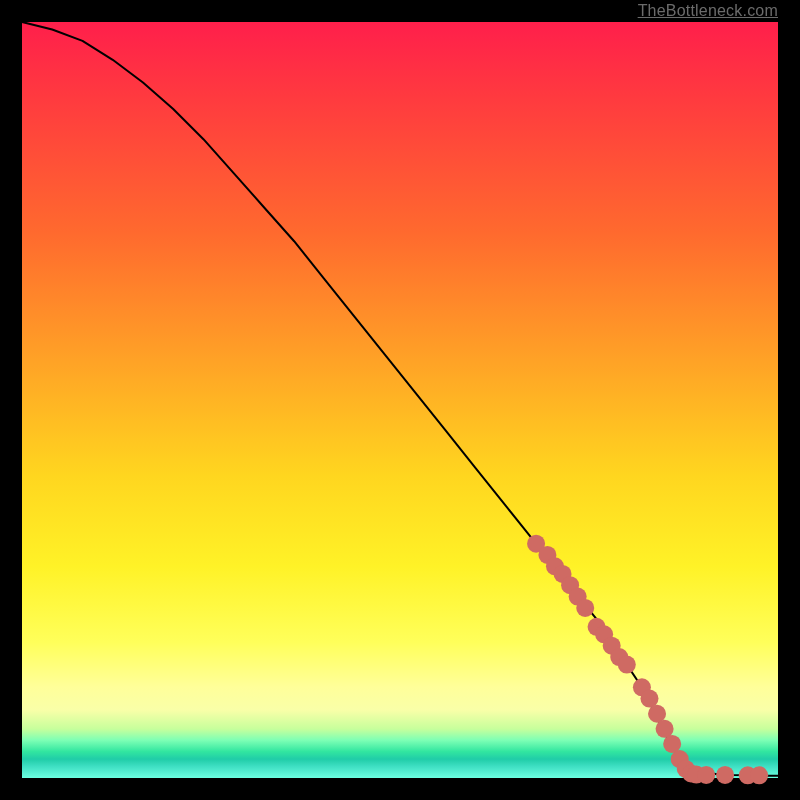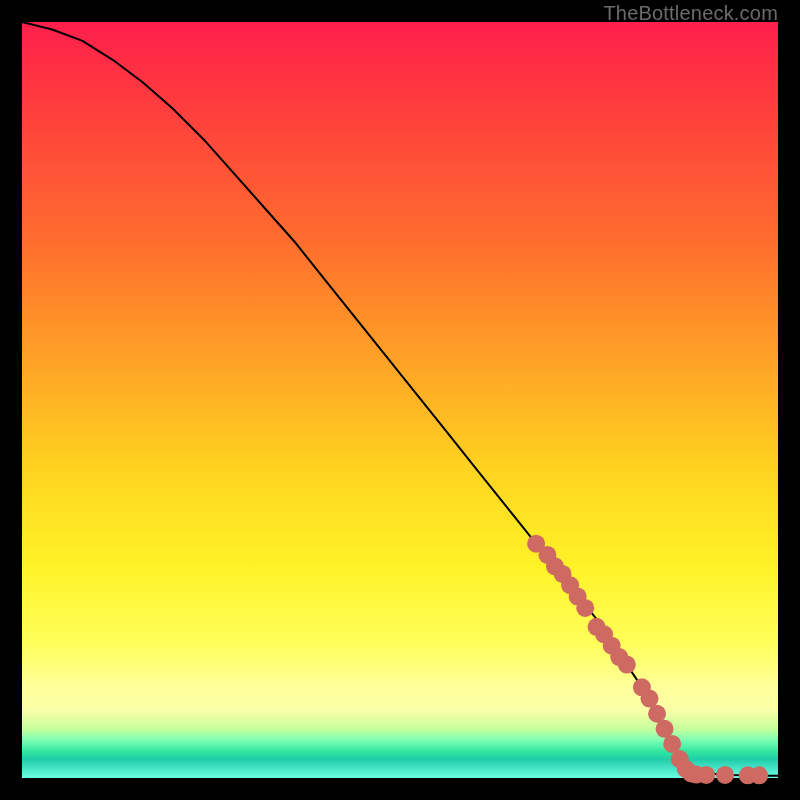--- a/index.html
+++ b/index.html
@@ -43,23 +43,24 @@
       #20cda8 97.5%,
       #40e0c4 98.5%,
       #6cffe0 100%
     );
   }
   .watermark {
     position: absolute;
     top: 2px;
     right: 22px;
     color: #6b6b6b;
-    font-size: 20px;
+    font-size: 16px;
     letter-spacing: 0.2px;
     user-select: none;
+    text-decoration: underline;
   }
   svg.overlay {
     position: absolute;
     left: 0;
     top: 0;
     width: 756px;
     height: 756px;
     overflow: visible;
   }
 </style>

